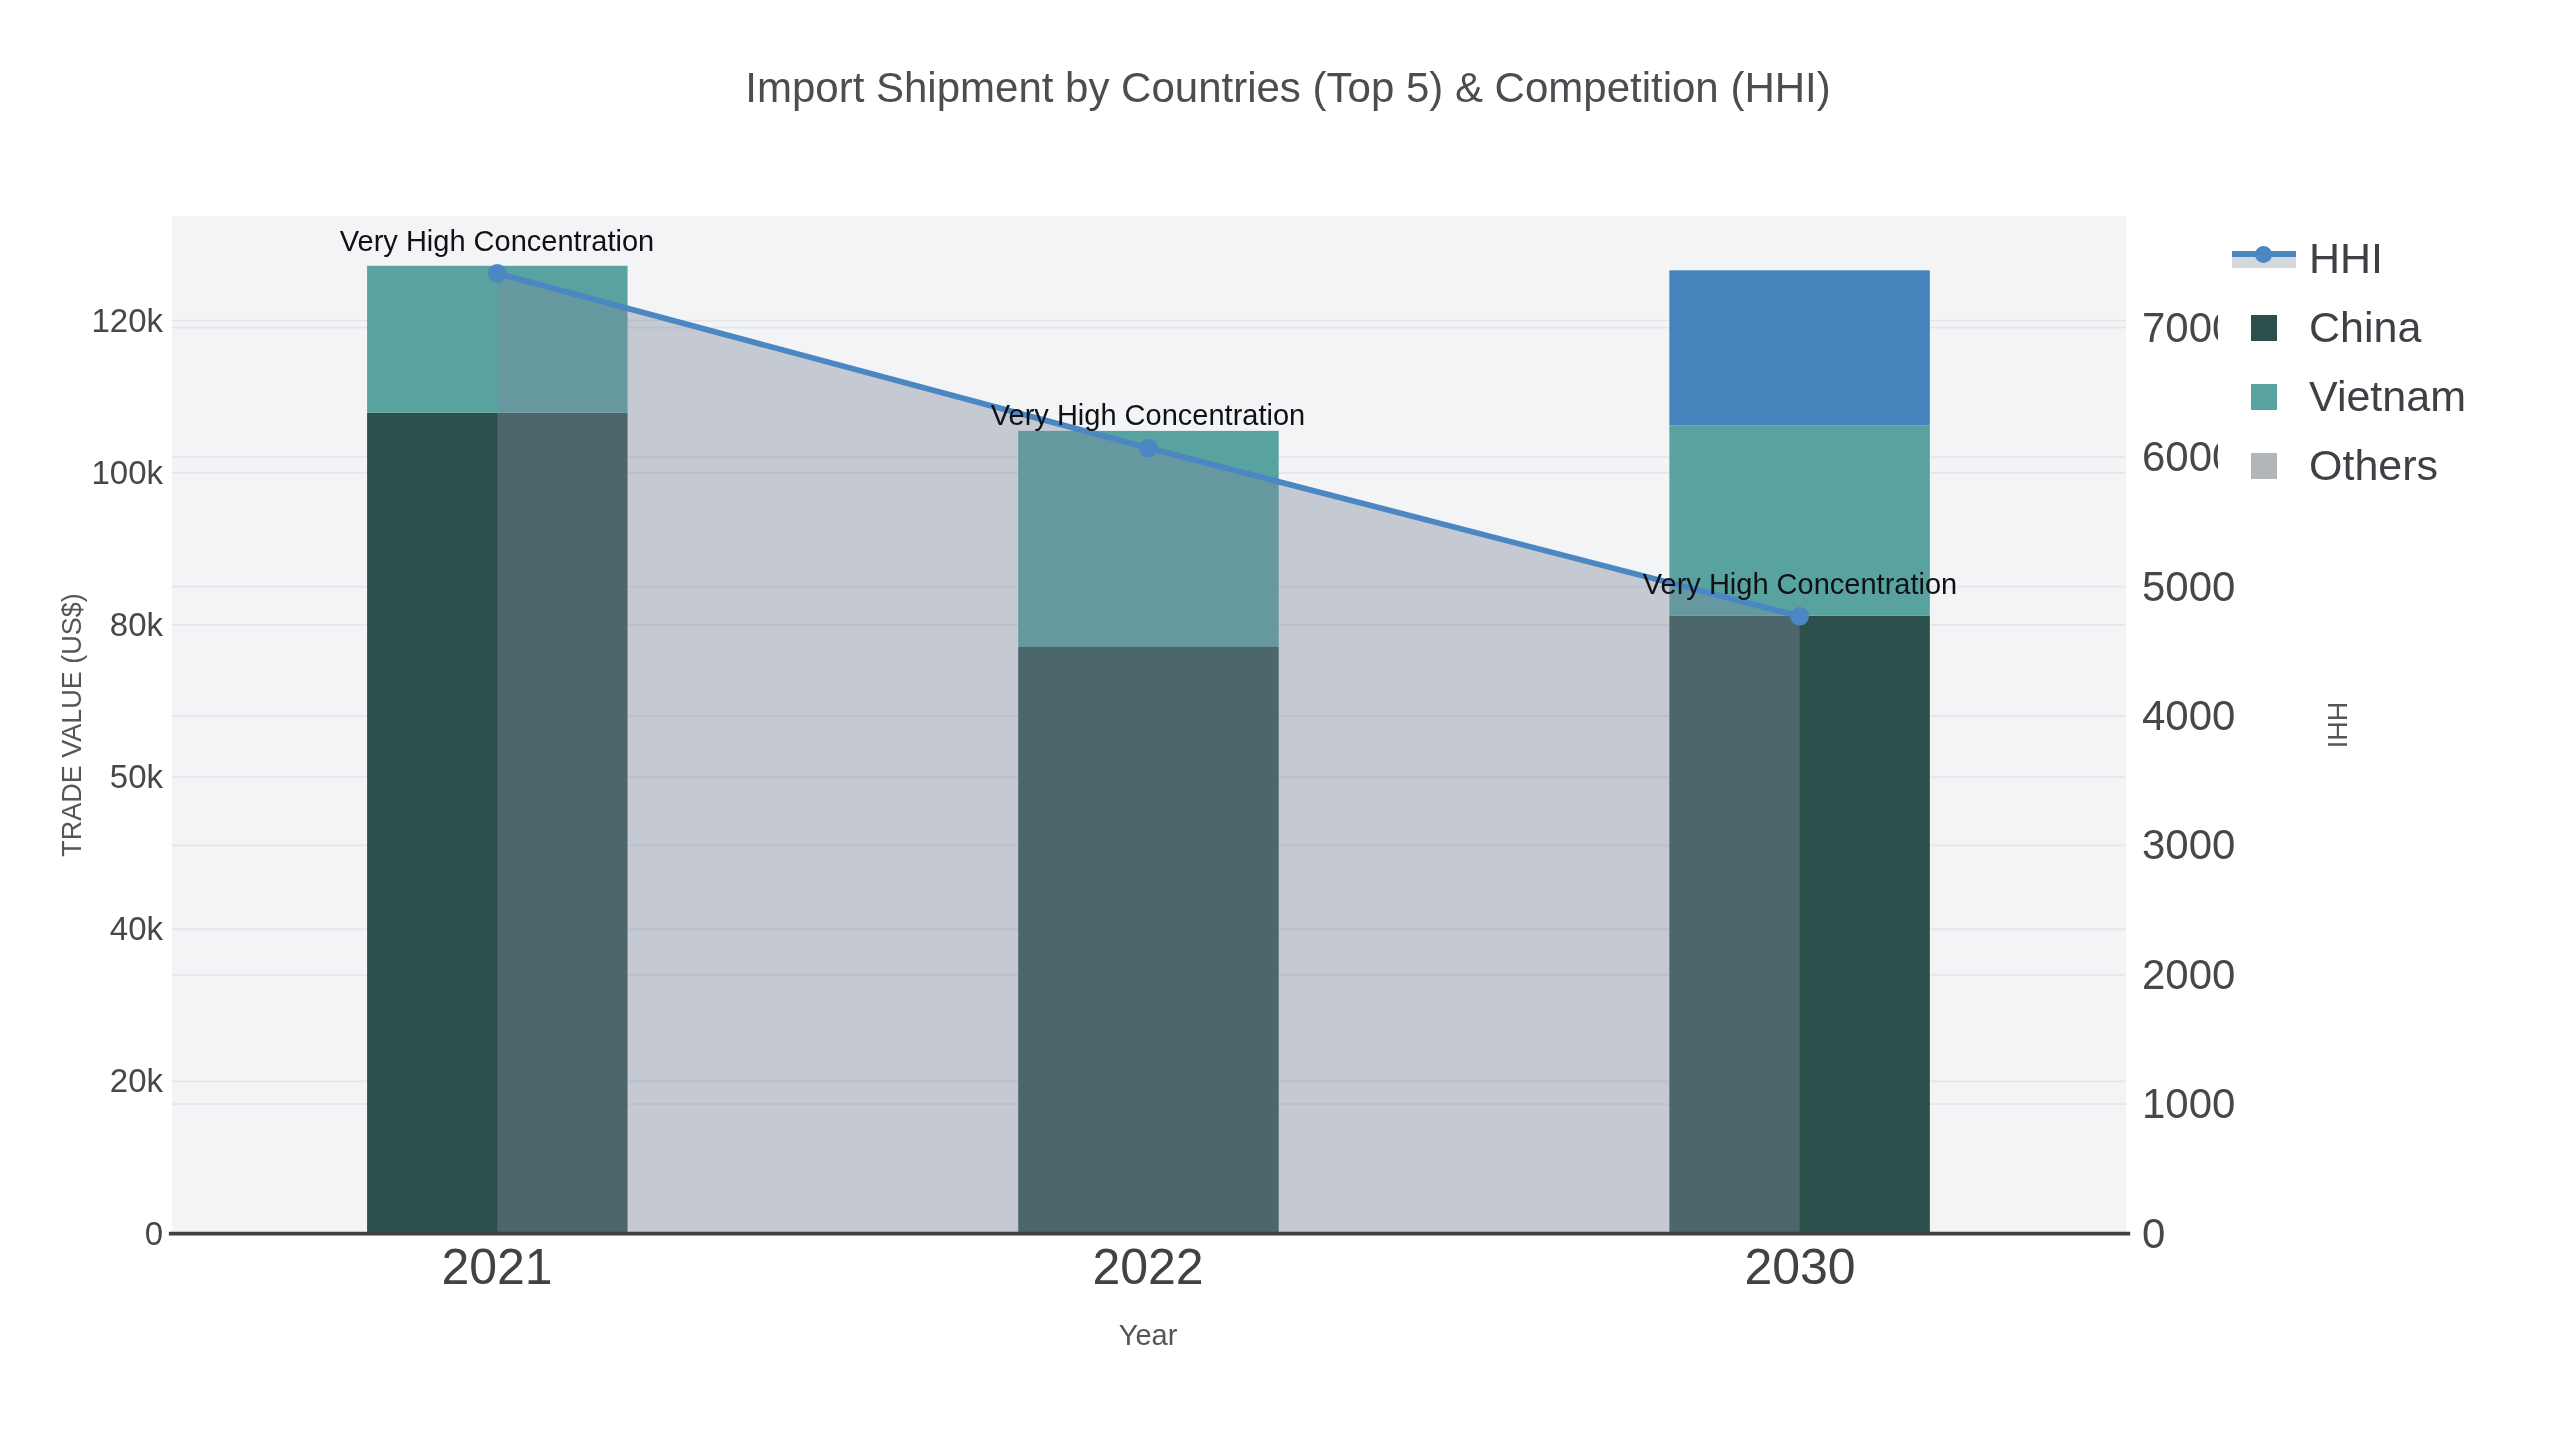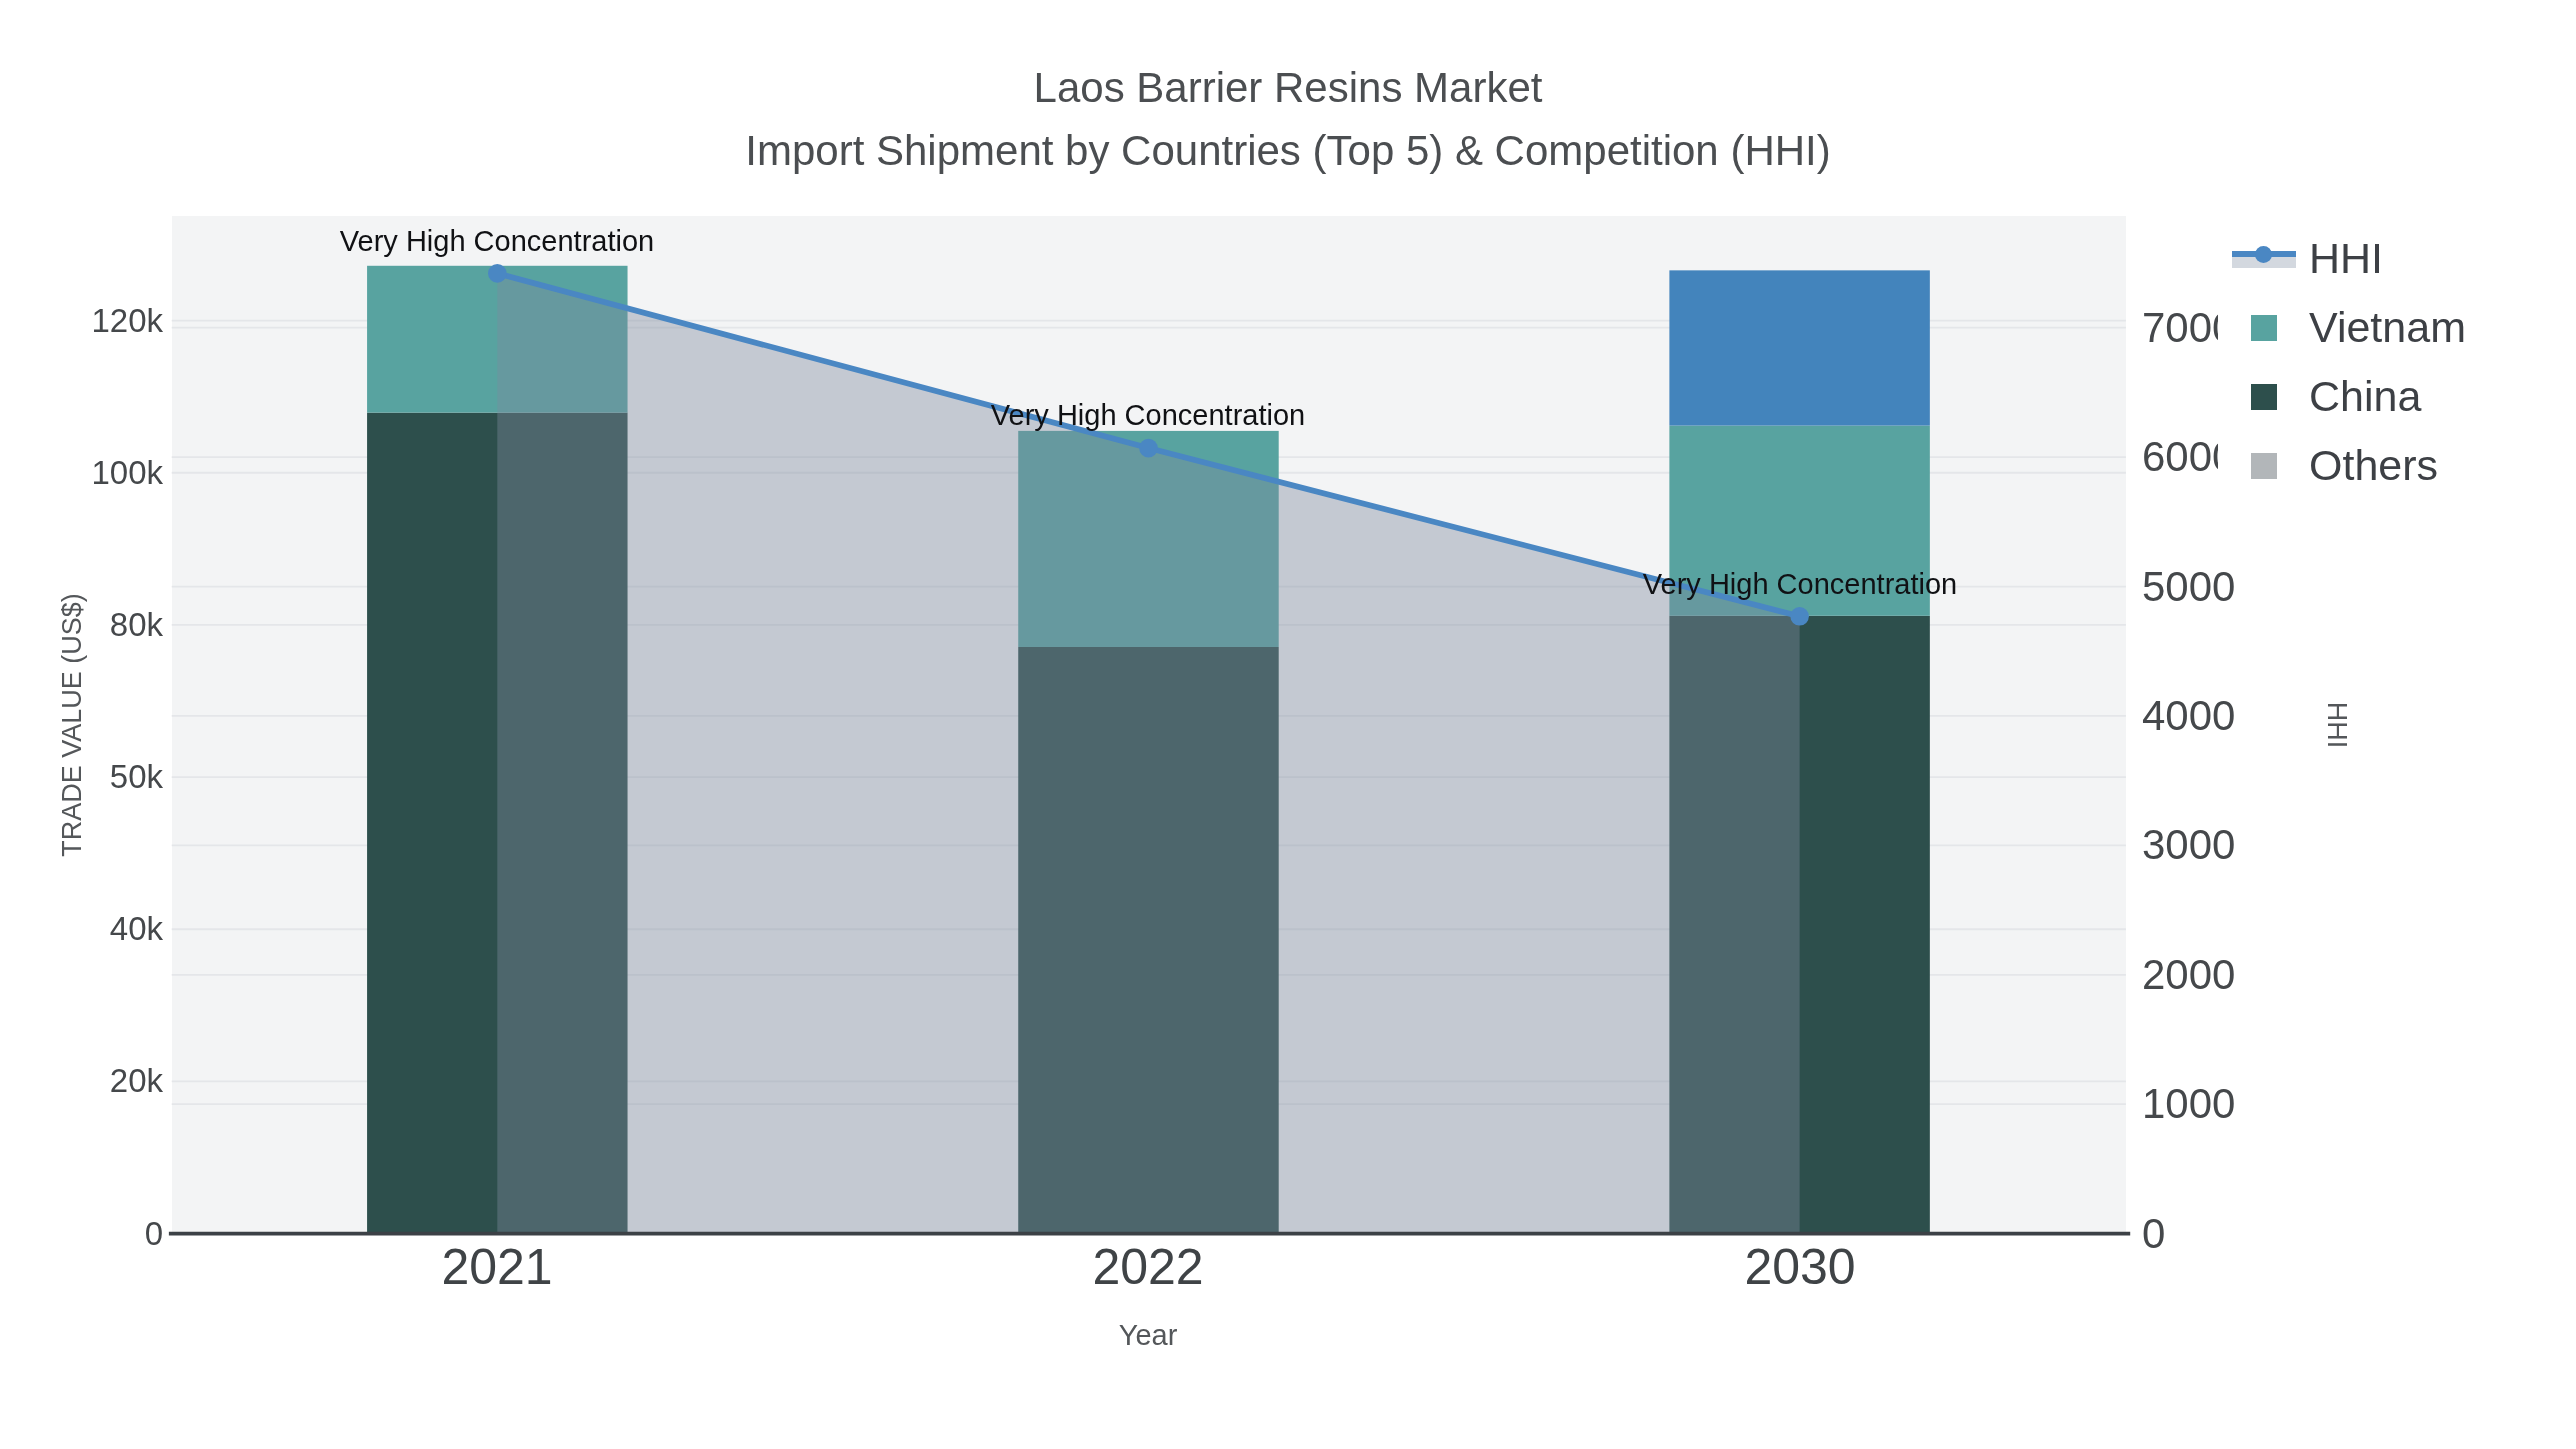--- a/index.html
+++ b/index.html
@@ -27,21 +27,20 @@
   .legend-swatch{width:26px;height:26px;}
   .hhi-mark{position:relative;width:64px;height:31.5px;}
   .hhi-mark .band{position:absolute;left:0;top:14.3px;width:64px;height:11.4px;background:#d3d8df;}
   .hhi-mark .line{position:absolute;left:0;top:8.6px;width:64px;height:5.7px;background:#4a87c3;}
   .hhi-mark .dot{position:absolute;left:23.6px;top:2.9px;width:17px;height:17px;border-radius:50%;background:#4a87c3;}
 </style>
 </head>
 <body>
 
 <div id="chart-title" class="abs">
-  <div>Laos Barrier Resins Market</div>
   <div>Import Shipment by Countries (Top 5) &amp; Competition (HHI)</div>
 </div>
 
 <div id="plot-bg" class="abs"></div>
 
 <svg id="chart-svg" class="abs" width="2576" height="1449" viewBox="0 0 3600 2025">
     <line x1="240" x2="2971" y1="1511.3333333333333" y2="1511.3333333333333" stroke="#e4e6e9" stroke-width="2.5"></line>
     <line x1="240" x2="2971" y1="1298.6666666666667" y2="1298.6666666666667" stroke="#e4e6e9" stroke-width="2.5"></line>
     <line x1="240" x2="2971" y1="1086" y2="1086" stroke="#e4e6e9" stroke-width="2.5"></line>
     <line x1="240" x2="2971" y1="873.3333333333334" y2="873.3333333333334" stroke="#e4e6e9" stroke-width="2.5"></line>
@@ -104,29 +103,29 @@
       <span class="hhi-mark">
           <span class="band"></span>
           <span class="line"></span>
           <span class="dot"></span>
         </span>
     </span>
     <span class="legend-label">HHI</span>
   </div>
   <div class="legend-row">
     <span class="legend-mark-col">
+        <span class="legend-swatch" id="sw-4" style="background: rgb(45, 79, 76);"></span>
+      </span>
+    <span class="legend-label">China</span>
+  </div>
+  <div class="legend-row">
+    <span class="legend-mark-col">
         <span class="legend-swatch" id="sw-3" style="background: rgb(88, 163, 160);"></span>
       </span>
     <span class="legend-label">Vietnam</span>
-  </div>
-  <div class="legend-row">
-    <span class="legend-mark-col">
-        <span class="legend-swatch" id="sw-4" style="background: rgb(45, 79, 76);"></span>
-      </span>
-    <span class="legend-label">China</span>
   </div>
   <div class="legend-row">
     <span class="legend-mark-col">
         <span class="legend-swatch" id="sw-5" style="background: rgb(178, 182, 185);"></span>
       </span>
     <span class="legend-label">Others</span>
   </div>
 </div>
 
 

